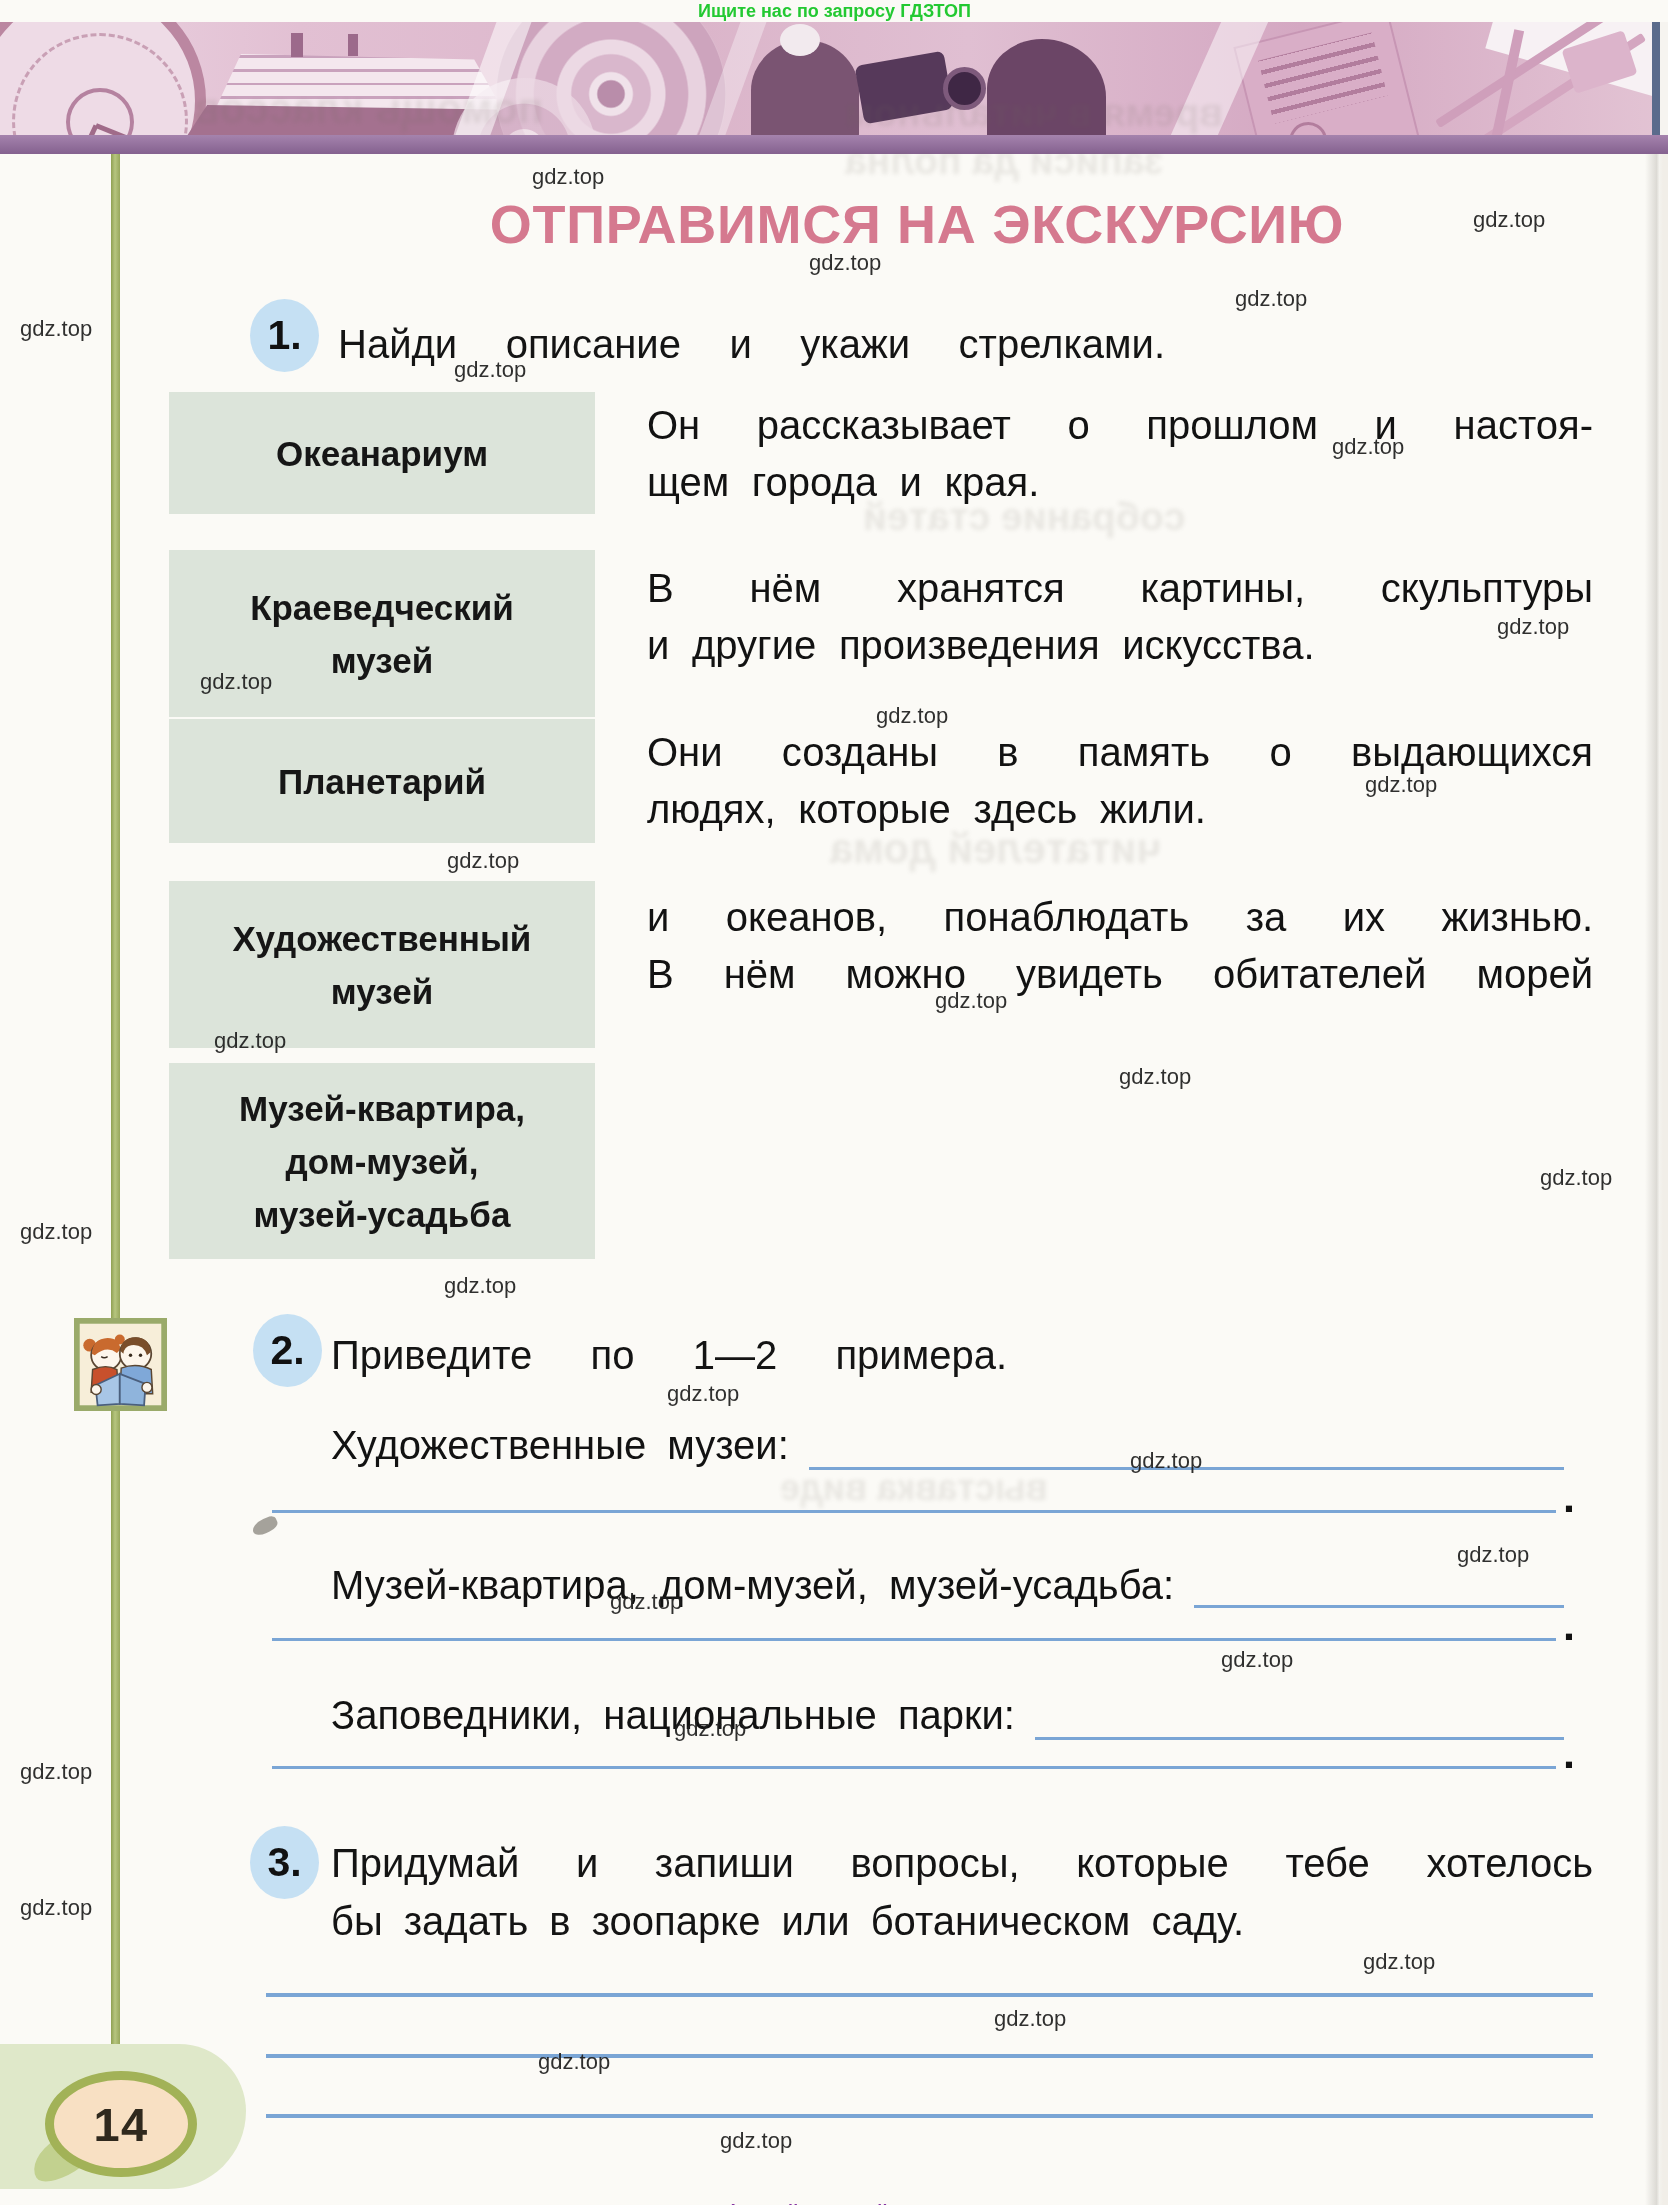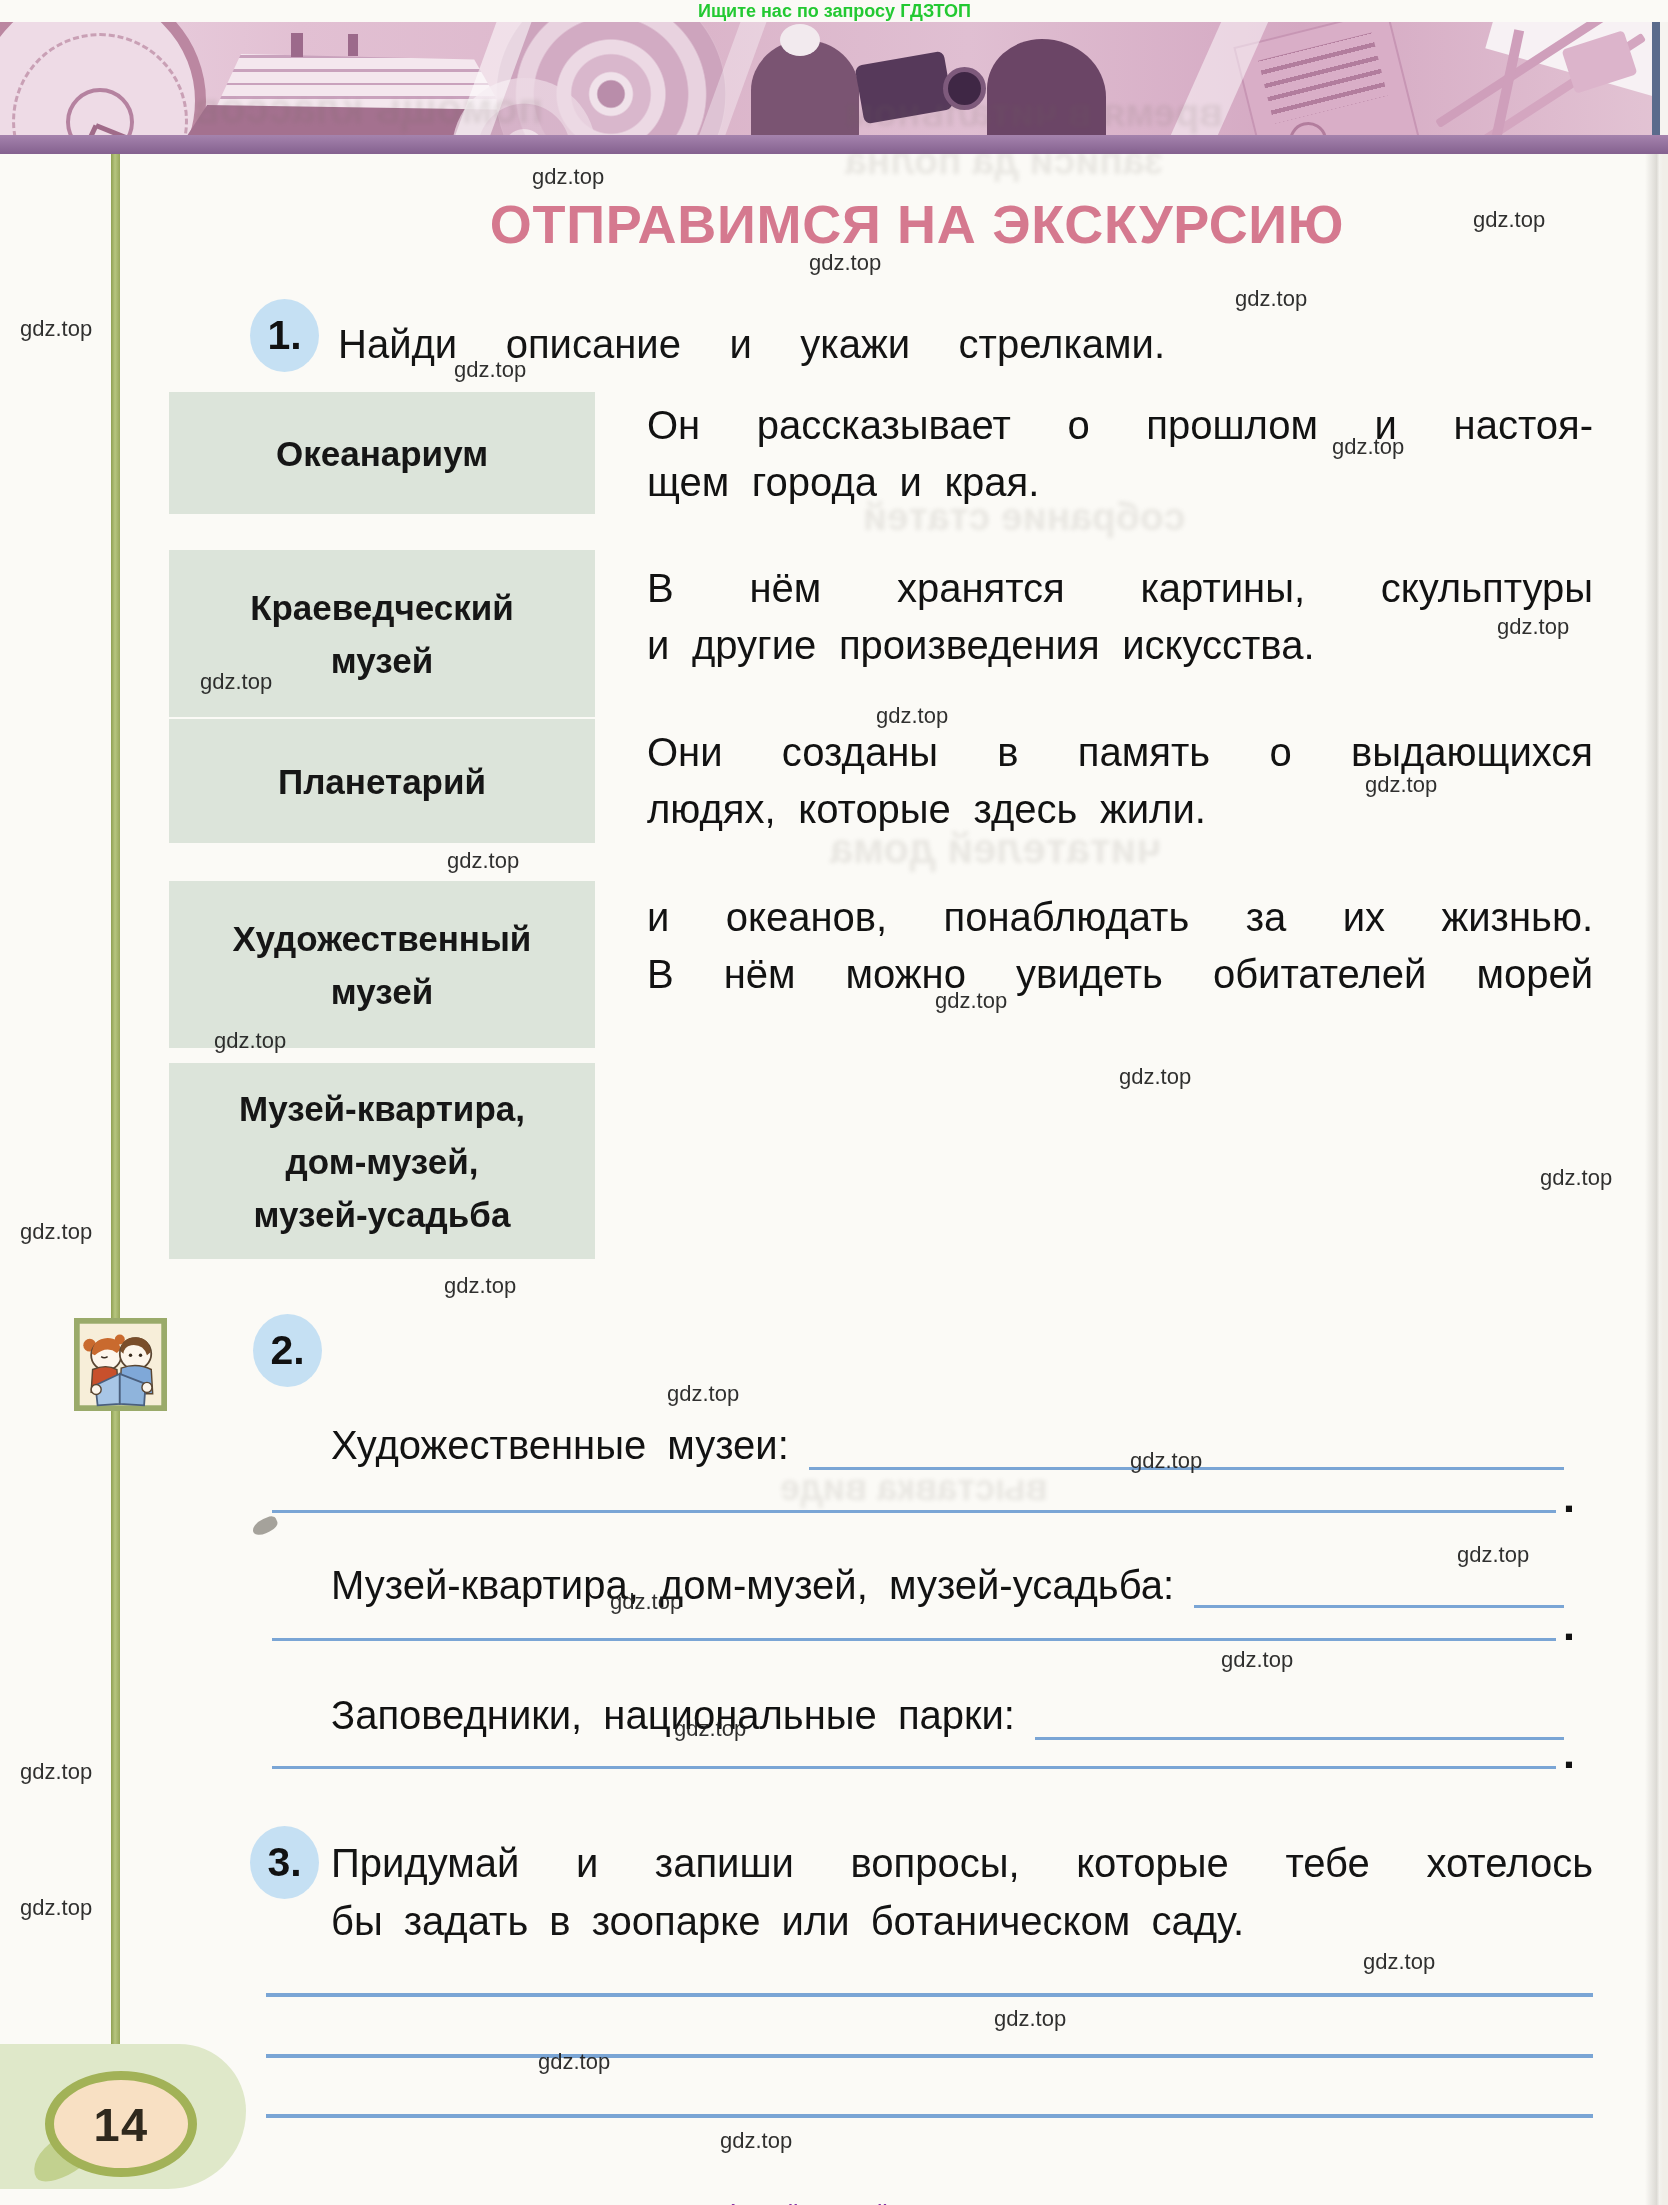--- a/index.html
+++ b/index.html
@@ -208,20 +208,21 @@
       <path d="M26 72 Q45 64 60 72 L62 104 L24 104 Z" fill="#c8502c" stroke="#5a4632" stroke-width="2"></path>
       <path d="M66 70 Q88 62 108 72 L110 106 L64 106 Z" fill="#7fa8d8" stroke="#5a4632" stroke-width="2"></path>
       <path d="M30 94 L64 78 L64 120 L33 122 Z" fill="#a8c6e6" stroke="#4a5f7d" stroke-width="2.5"></path>
       <path d="M64 78 L100 92 L98 122 L64 120 Z" fill="#8fb4dc" stroke="#4a5f7d" stroke-width="2.5"></path>
       <circle cx="31" cy="100" r="7" fill="#fdf6ec" stroke="#5a4632" stroke-width="2"></circle>
       <circle cx="102" cy="97" r="7" fill="#fdf6ec" stroke="#5a4632" stroke-width="2"></circle>
     </svg>
   </div>
 
   <div class="circ" style="left:253px;top:1314px;">2.</div>
+  <div class="prompt j" style="left:331px;top:1327px;width:676px;">Приведите по 1—2 примера.</div>
 
   <div class="exrow" style="left:331px;top:1420px;width:1233px;">
     <span class="lbl">Художественные музеи:</span>
     <span class="fill"></span>
   </div>
   <div class="fullrow" style="left:272px;top:1468px;width:1303px;">
     <span class="fill"></span>
     <span class="dot">.</span>
   </div>
 

